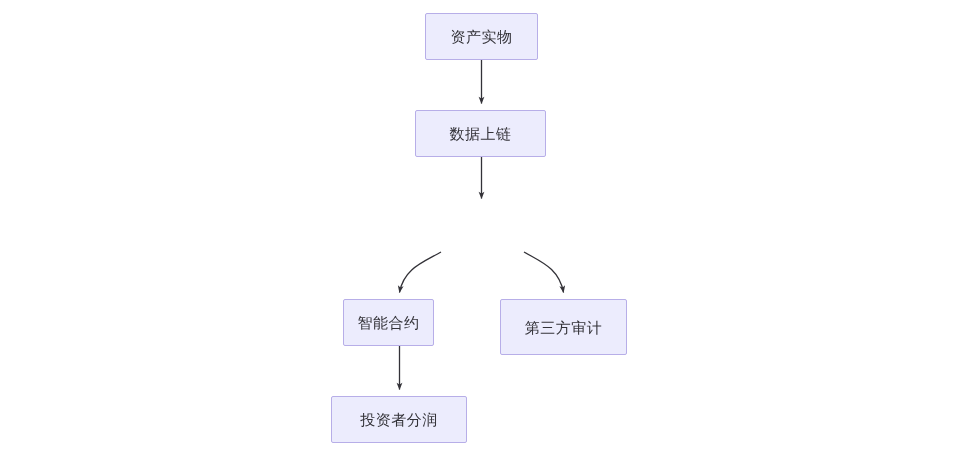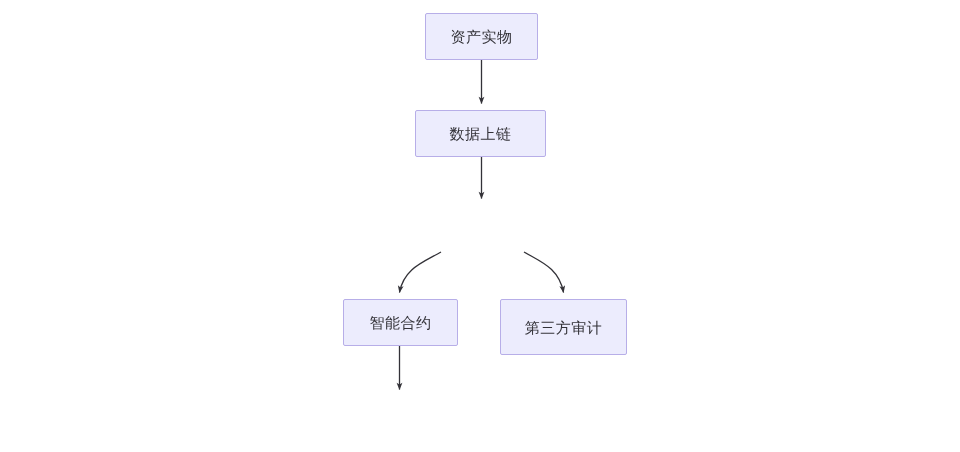--- a/index.html
+++ b/index.html
@@ -42,21 +42,21 @@
     line-height: 1;
     white-space: nowrap;
   }
   .node-label {
     pointer-events: none;
   }
   
   #node-asset        { left: 425px; top: 13px;  width: 113px; height: 47px; }
   #node-iot          { left: 415px; top: 110px; width: 131px; height: 47px; }
   #node-onchain      { left: 426px; top: 205px; width: 112px; height: 47px; }
-  #node-contract     { left: 343px; top: 299px; width: 115px; height: 47px; }
+  #node-contract     { left: 343px; top: 299px; width: 91px; height: 47px; }
   #node-audit        { left: 500px; top: 299px; width: 127px; height: 56px; }
   #node-investor     { left: 331px; top: 396px; width: 136px; height: 47px; }
 </style>
 </head>
 <body>
 
 <div id="flowchart-canvas">
 
   <svg id="edge-layer" viewBox="0 0 960 452" width="960" height="452" xmlns="http://www.w3.org/2000/svg">
     <defs>
@@ -86,14 +86,17 @@
 
 
   <div class="node" id="node-contract">
     <span class="node-label">智能合约</span>
   </div>
 
   <div class="node" id="node-audit">
     <span class="node-label">第三方审计</span>
   </div>
 
+  <div class="node" id="node-investor">
+    <span class="node-label">投资者分润</span>
+  </div>
 
 </div>
 
 </body></html>

